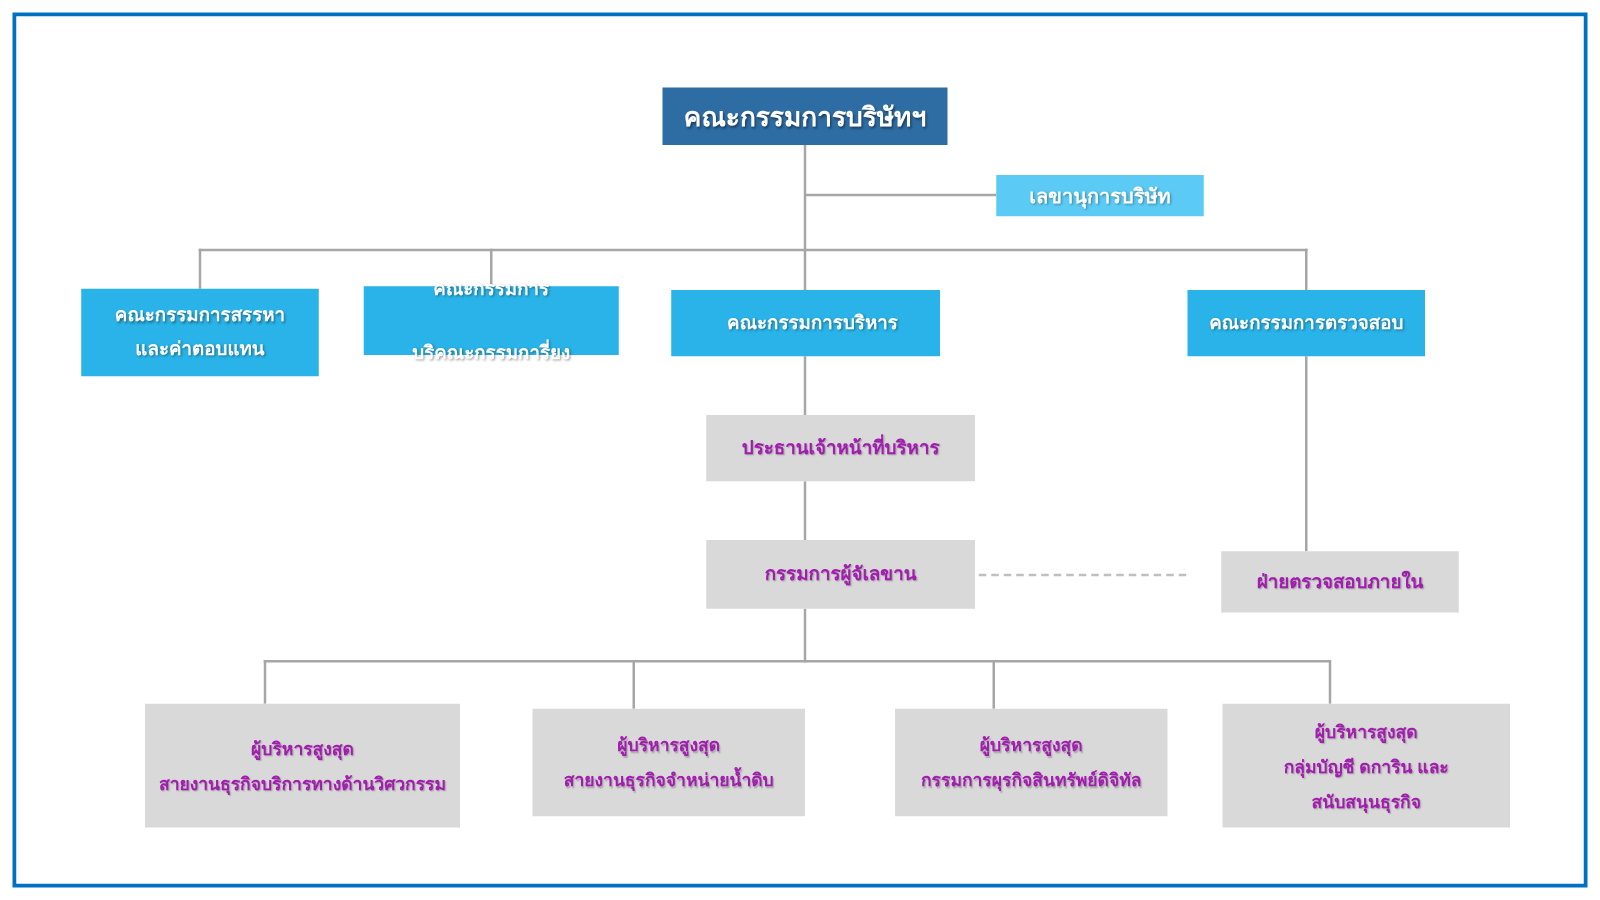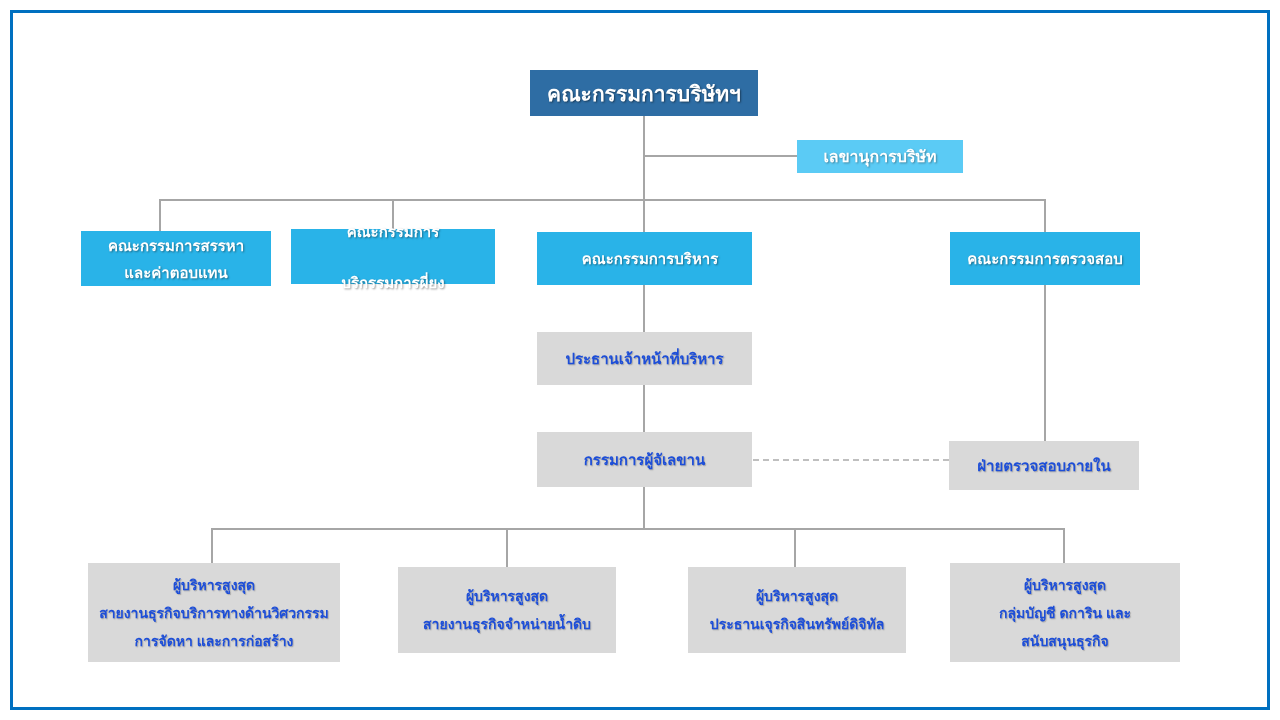--- a/index.html
+++ b/index.html
@@ -21,22 +21,22 @@
   }
   .node.blue{
     background:var(--committee_blue,#29B3E8);color:#fff;font-size:15px;
     text-shadow:1px 1px 2px rgba(0,0,0,.4);line-height:27px;
   }
   .node.blue-light{
     background:var(--secretary_blue,#5BCBF5);color:#fff;font-size:16px;
     text-shadow:1px 1px 2px rgba(0,0,0,.35);
   }
   .node.gray{
-    background:var(--unit_gray,#D9D9D9);color:#1d4ed8;font-size:15px;
-    text-shadow:1px 1px 1px rgba(110,110,110,.45);line-height:28px;
+    background:var(--unit_gray,#D9D9D9);color:#a21caf;font-size:15px;
+    text-shadow:1px 1px 1px rgba(110,110,110,.45);line-height:28px;margin-left:28px;
   }
   .node.gray.small{font-size:14px;}
   .cn{position:absolute;background:var(--connector_gray,#A6A6A6);}
   .cn.h{height:2px;}
   .cn.v{width:2px;}
   .cn.dash{
     background:none;height:0;
     border-top:2px dashed #BFBFBF;
   }
 </style>
@@ -64,28 +64,28 @@
   <div class="cn dash" style="left:753px;top:459px;width:196px;"></div>
 
   <div class="node blue-dark" style="left:530px;top:70px;width:228px;height:46px;">
     <div>คณะกรรมการบริษัทฯ</div>
   </div>
 
   <div class="node blue-light" style="left:797px;top:140px;width:166px;height:33px;">
     <div>เลขานุการบริษัท</div>
   </div>
 
-  <div class="node blue" style="left:81px;top:231px;width:190px;height:55px;">
+  <div class="node blue" style="left:65px;top:231px;width:190px;height:70px;">
     <div>คณะกรรมการสรรหา</div>
     <div>และค่าตอบแทน</div>
   </div>
 
   <div class="node blue" style="left:291px;top:229px;width:204px;height:55px;gap:24px;">
     <div>คณะกรรมการ</div>
-    <div>บริกรรมการผี่ยง</div>
+    <div>บริคณะกรรมการี่ยง</div>
   </div>
 
   <div class="node blue" style="left:537px;top:232px;width:215px;height:53px;padding-left:11px;">
     <div>คณะกรรมการบริหาร</div>
   </div>
 
   <div class="node blue" style="left:950px;top:232px;width:190px;height:53px;">
     <div>คณะกรรมการตรวจสอบ</div>
   </div>
 
@@ -97,31 +97,30 @@
     <div>กรรมการผู้จัเลขาน</div>
   </div>
 
   <div class="node gray" style="left:949px;top:441px;width:190px;height:49px;line-height:20px;">
     <div>ฝ่ายตรวจสอบภายใน</div>
   </div>
 
   <div class="node gray small" style="left:88px;top:563px;width:252px;height:99px;">
     <div>ผู้บริหารสูงสุด</div>
     <div>สายงานธุรกิจบริการทางด้านวิศวกรรม</div>
-    <div>การจัดหา และการก่อสร้าง</div>
   </div>
 
   <div class="node gray small" style="left:398px;top:567px;width:218px;height:86px;">
     <div>ผู้บริหารสูงสุด</div>
     <div>สายงานธุรกิจจำหน่ายน้ำดิบ</div>
   </div>
 
   <div class="node gray small" style="left:688px;top:567px;width:218px;height:86px;">
     <div>ผู้บริหารสูงสุด</div>
-    <div>ประธานเจุรกิจสินทรัพย์ดิจิทัล</div>
+    <div>กรรมการผุรกิจสินทรัพย์ดิจิทัล</div>
   </div>
 
   <div class="node gray small" style="left:950px;top:563px;width:230px;height:99px;">
     <div>ผู้บริหารสูงสุด</div>
     <div>กลุ่มบัญชี ดการิน และ</div>
     <div>สนับสนุนธุรกิจ</div>
   </div>
 </div>
 
 </body></html>

